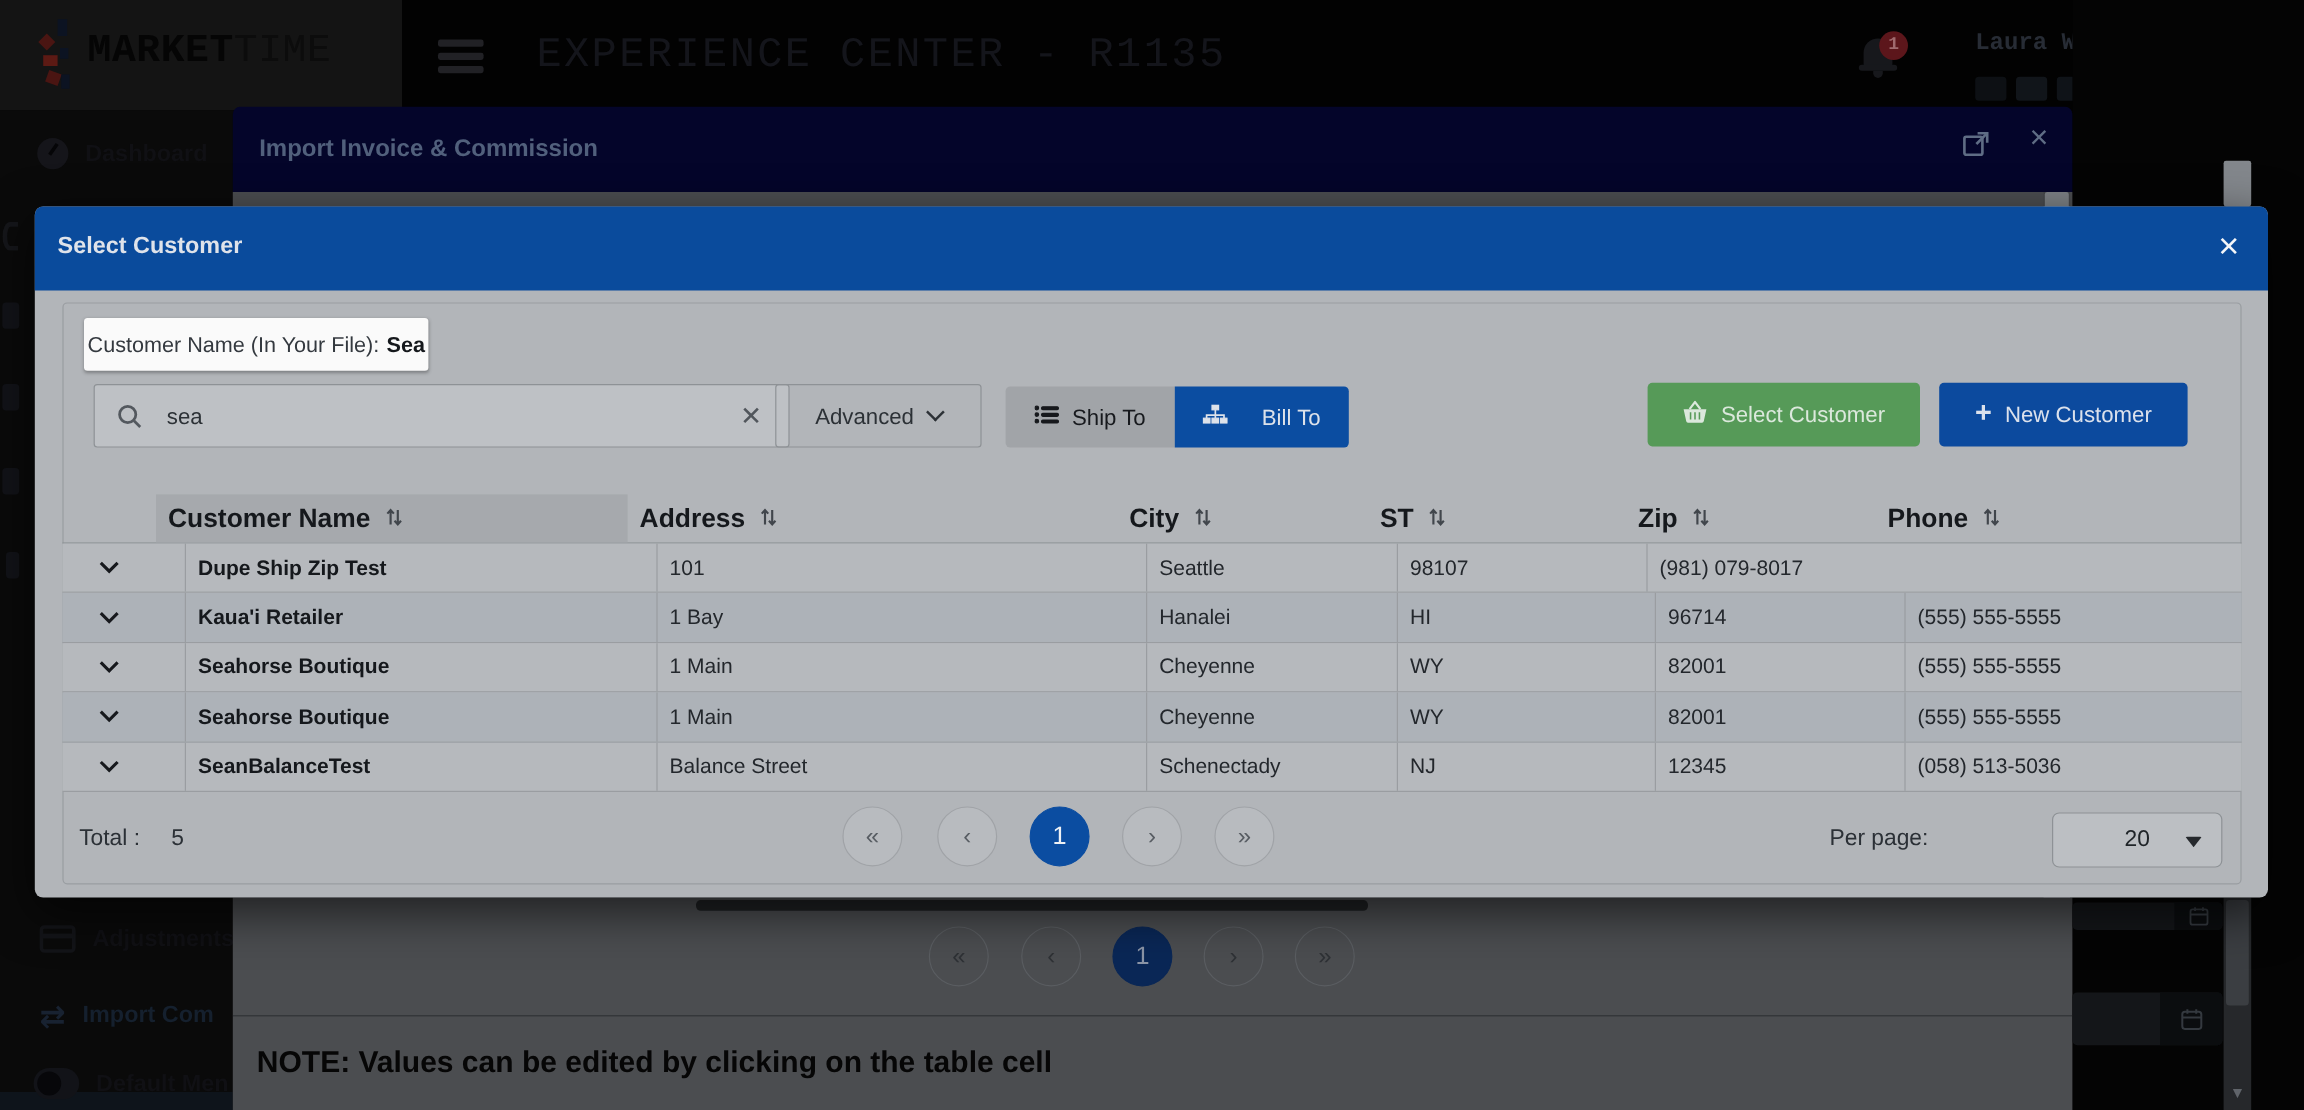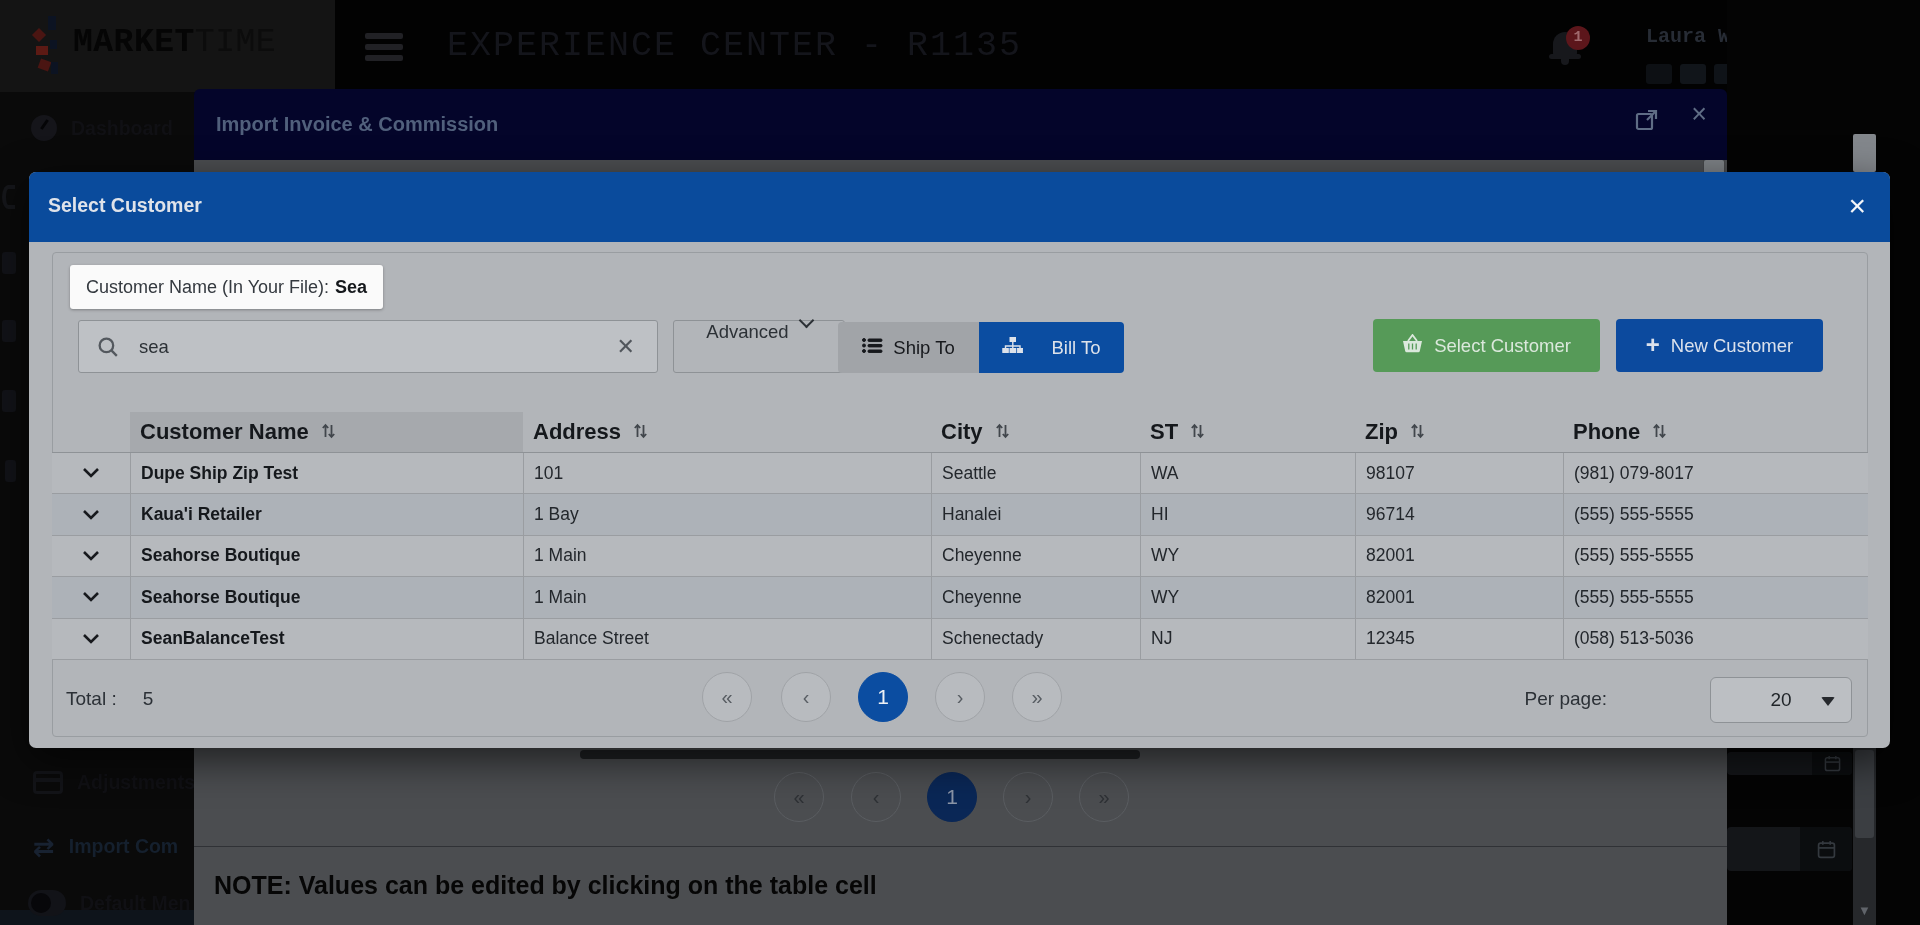--- a/index.html
+++ b/index.html
@@ -69,29 +69,29 @@
   .page-scroll-arrow{left:1855px;top:903px;width:19px;height:16px;color:#60646a;font-size:13px;line-height:16px;text-align:center;z-index:3;}
 
   
   .sel-modal{left:29px;top:172px;width:1861px;height:576px;background:#b2b5b9;border-radius:7px;
     box-shadow:0 12px 40px rgba(0,0,0,.6);z-index:5;}
   .sel-header{position:absolute;left:0;top:0;width:100%;height:70px;background:#0a4b9c;border-radius:7px 7px 0 0;}
   .sel-title{position:absolute;left:19px;top:22px;font-size:19.5px;font-weight:700;color:#dfe3ea;}
   .sel-close{position:absolute;right:24px;top:14px;font-size:30px;font-weight:400;color:#f4f6f9;cursor:pointer;line-height:40px;}
   .panel{position:absolute;left:23px;top:80px;width:1816px;height:485px;border:1px solid #999da1;border-radius:4px;}
   .chip{position:absolute;left:41px;top:93px;height:44px;background:#fafafa;border-radius:3px;box-shadow:0 1px 3px rgba(0,0,0,.3);
-    display:flex;align-items:center;padding:0 16px;font-size:18px;color:#34393f;white-space:nowrap;}
+    display:flex;align-items:center;padding:0 3px;font-size:18px;color:#34393f;white-space:nowrap;}
   .chip b{color:#15181c;font-weight:700;margin-left:6px;}
   .search-box{position:absolute;left:49px;top:148px;width:580px;height:53px;background:#bec1c5;border:1px solid #8e9296;border-radius:3px;}
   .search-box input{position:absolute;left:58px;top:0;width:440px;height:51px;border:none;background:transparent;outline:none;
     font-size:18.5px;color:#2c3136;font-family:inherit;}
   .search-mag{position:absolute;left:17px;top:14px;color:#53585e;}
   .search-clear{position:absolute;right:22px;top:13px;font-size:22px;color:#51565c;cursor:pointer;}
-  .advanced{position:absolute;left:644px;top:148px;width:172px;height:53px;border:1px solid #8e9296;border-radius:3px;
-    display:flex;justify-content:center;gap:12px;font-size:18.5px;color:#2c3136;cursor:pointer;}
+  .advanced{position:absolute;left:617px;top:148px;width:172px;height:53px;border:1px solid #8e9296;border-radius:3px;
+    display:flex;align-items:center;justify-content:center;gap:12px;font-size:18.5px;color:#2c3136;cursor:pointer;}
   .chev{width:11px;height:11px;border-right:2.6px solid #2c3136;border-bottom:2.6px solid #2c3136;transform:rotate(45deg);margin-top:-6px;}
   .seg{position:absolute;top:150px;height:51px;display:flex;align-items:center;justify-content:center;gap:10px;
     font-size:18.5px;cursor:pointer;}
   .seg.ship{left:809px;width:141px;background:#a1a4a8;color:#17191d;border-radius:4px 0 0 4px;}
   .seg.bill{left:950px;width:145px;background:#0b4da1;color:#dde2ea;border-radius:0 4px 4px 0;gap:28px;}
   .btn{position:absolute;top:147px;height:53px;display:flex;align-items:center;justify-content:center;gap:11px;
     font-size:18.5px;border-radius:4px;cursor:pointer;white-space:nowrap;}
   .btn.green{left:1344px;width:227px;background:#569a58;color:#dbe8dc;}
   .btn.blue{left:1587px;width:207px;background:#0c4a9e;color:#dbe1ec;}
   .btn.blue .plus{font-size:24px;font-weight:700;margin-top:-2px;}
@@ -104,21 +104,21 @@
   .trow .c:first-child{border-left:none;}
   .c.w0{width:78px;justify-content:center;padding-left:0;}
   .c.w1{width:393px;}.c.w2{width:408px;}.c.w3{width:209px;}.c.w4{width:215px;}.c.w5{width:208px;}.c.w6{width:305px;}
   .thead{height:41px;border-bottom:1px solid #8e9296;}
   .thead .c{border-left:none;font-weight:700;font-size:22px;color:#15181c;gap:12px;cursor:pointer;}
   .thead .sorted{background:#a6a9ad;}
   .sort-ico{color:#41464c;flex:none;}
   .drow{height:41.4px;border-bottom:1px solid #9a9da1;cursor:pointer;}
   .drow.odd{background:#b6b9bd;}
   .drow.even{background:#adb2b8;}
-  .drow .c.name{font-weight:700;color:#15181c;}
+  .drow .c.name{font-weight:700;color:#15181c;margin-left:24px;}
   .row-chev{color:#17191d;cursor:pointer;display:flex;}
 
   
   .total{position:absolute;left:37px;top:516px;font-size:19px;color:#2b3036;}
   .total b{font-weight:400;margin-left:26px;}
   .pg-circle{position:absolute;top:500px;width:50px;height:50px;border-radius:50%;border:1px solid #a0a3a7;background:#b8bbbf;
     color:#575c62;font-size:20px;text-align:center;line-height:48px;cursor:pointer;}
   .pg-circle.active{background:#0b4da1;border-color:#0b4da1;color:#eef1f5;font-size:21px;}
   .perpage-label{position:absolute;left:1480px;top:516px;width:98px;text-align:right;font-size:19px;color:#2b3036;}
   .perpage-box{position:absolute;left:1681px;top:505px;width:142px;height:46px;background:#bcbfc3;border:1px solid #8e9296;border-radius:6px;
@@ -371,21 +371,20 @@
         <div class="c w0">
             <span class="row-chev">
               <svg width="18" height="12" viewBox="0 0 18 12" fill="none" stroke="currentColor" stroke-width="2.6">
                 <polyline points="2,2 9,9 16,2"></polyline>
               </svg>
             </span>
           </div>
         <div class="c w1 name">Dupe Ship Zip Test</div>
         <div class="c w2">101</div>
         <div class="c w3">Seattle</div>
-        <div class="c w4">WA</div>
         <div class="c w5">98107</div>
         <div class="c w6">(981) 079-8017</div>
       </div>
       <div class="trow drow even">
         <div class="c w0">
             <span class="row-chev">
               <svg width="18" height="12" viewBox="0 0 18 12" fill="none" stroke="currentColor" stroke-width="2.6">
                 <polyline points="2,2 9,9 16,2"></polyline>
               </svg>
             </span>

